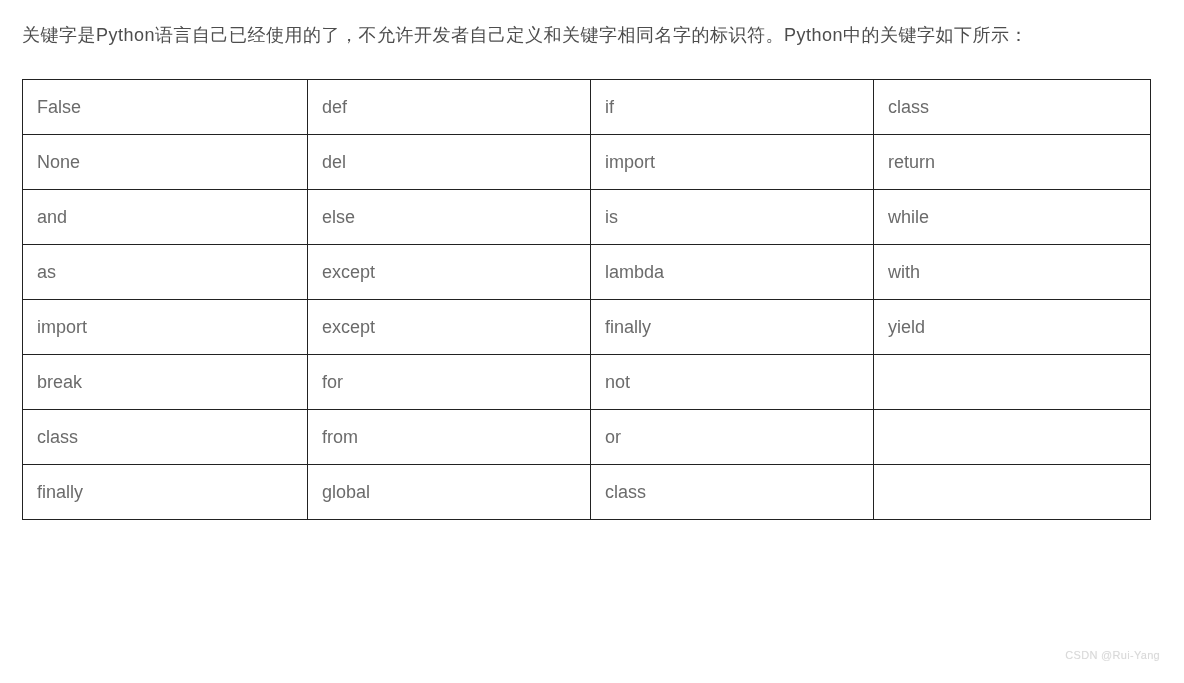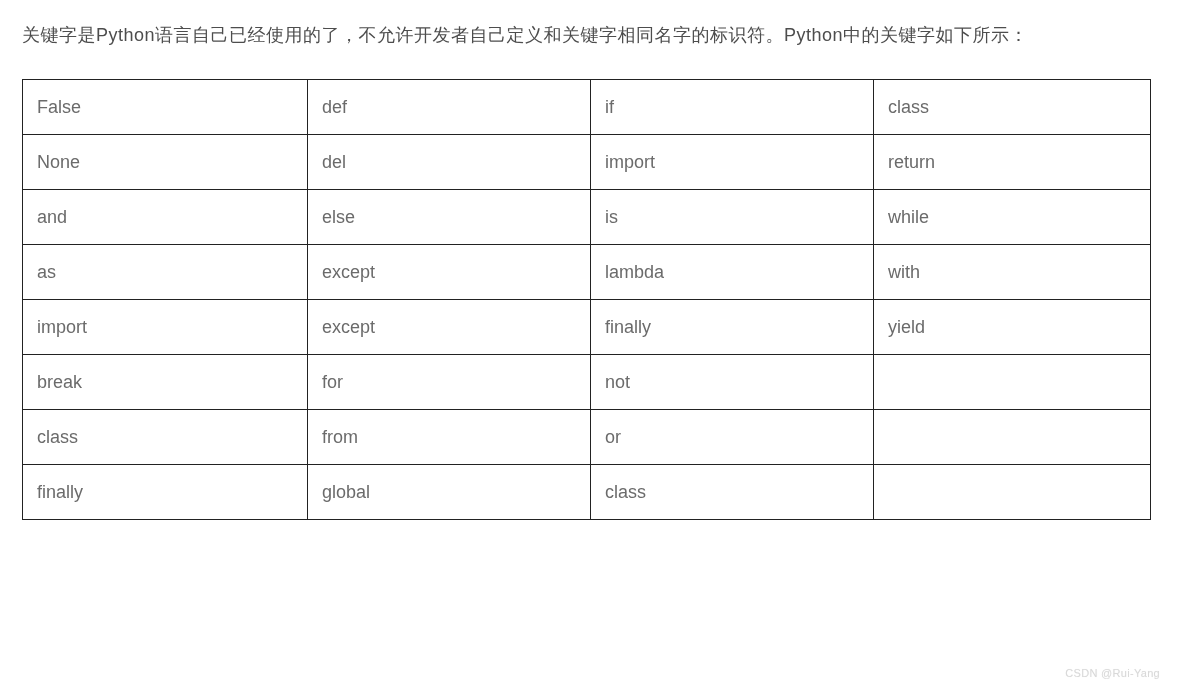--- a/index.html
+++ b/index.html
@@ -36,21 +36,21 @@
       height: 55px;
       vertical-align: middle;
     }
     .col0 { width: 285px; }
     .col1 { width: 283px; }
     .col2 { width: 283px; }
     .col3 { width: 277px; }
     .watermark {
       position: absolute;
       right: 24px;
-      bottom: 4px;
+      bottom: 22px;
       font-size: 11px;
       color: #d9d9d9;
       letter-spacing: 0.3px;
       text-shadow: 0 0 1px #eee;
     }
   </style>
 </head>
 <body>
 
 <p class="intro">关键字是Python语言自己已经使用的了，不允许开发者自己定义和关键字相同名字的标识符。Python中的关键字如下所示：</p>

